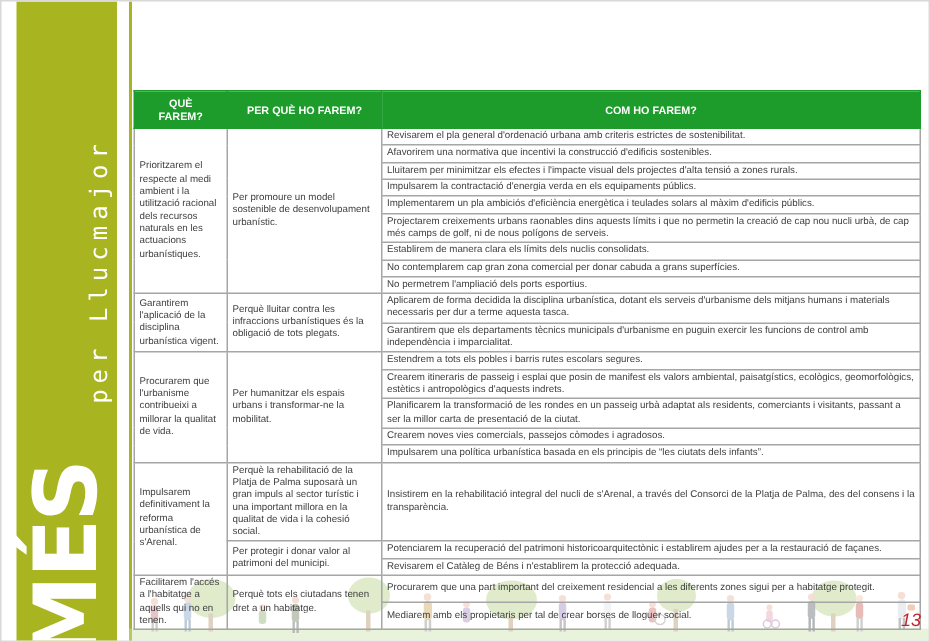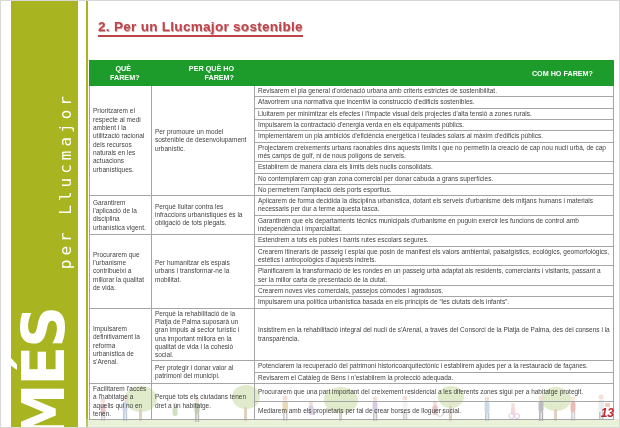--- a/index.html
+++ b/index.html
@@ -33,43 +33,42 @@
                  padding-bottom:1px;text-shadow:.6px .6px 0 rgba(140,40,45,.45);}
   .page-heading{position:absolute;left:97px;top:41px;font-size:13px;font-weight:800;color:var(--heading-green);}
 
   
   .program-table{position:absolute;left:88px;top:59px;width:524px;border-collapse:collapse;
                  table-layout:fixed;background:transparent;z-index:2;}
   .program-table col.c1{width:62px;}
   .program-table col.c2{width:103px;}
   .program-table col.c3{width:359px;}
   .program-table th{background:var(--table-green);color:#fff;font-size:7.2px;font-weight:bold;
-                    text-align:right;padding:3px 20px;border:1px solid var(--table-green);}
+                    text-align:center;padding:3px 8px;border:1px solid var(--table-green);}
   .program-table td{border:1px solid var(--border-gray);color:var(--text-gray);
                     font-size:6.5px;line-height:1.28;padding:1px 3px;vertical-align:middle;
                     background:transparent;}
   .program-table td.what,.program-table td.why{vertical-align:middle;}
 
   
-  .page-number{position:absolute;right:5px;bottom:7px;font-size:12px;font-weight:700;
+  .page-number{position:absolute;right:5px;bottom:7px;font-size:12px;font-weight:400;
                font-style:italic;color:var(--page-red);z-index:3;}
   .illustration{position:absolute;left:85px;bottom:0;width:535px;height:46px;z-index:1;}
 </style>
 </head>
 <body>
 
 <div class="page">
 
   <div class="sidebar">
     <div class="vtext brand-sub">per Llucmajor</div>
     <div class="vtext brand-main">MÉS</div>
   </div>
   <div class="accent-line"></div>
 
-  <div class="section-title">2. Per un Llucmajor sostenible</div>
 
   <table class="program-table">
     <colgroup>
         <col class="c1">
         <col class="c2">
         <col class="c3">
       </colgroup>
     <thead>
       <tr>
         <th>QUÈ FAREM?</th>

